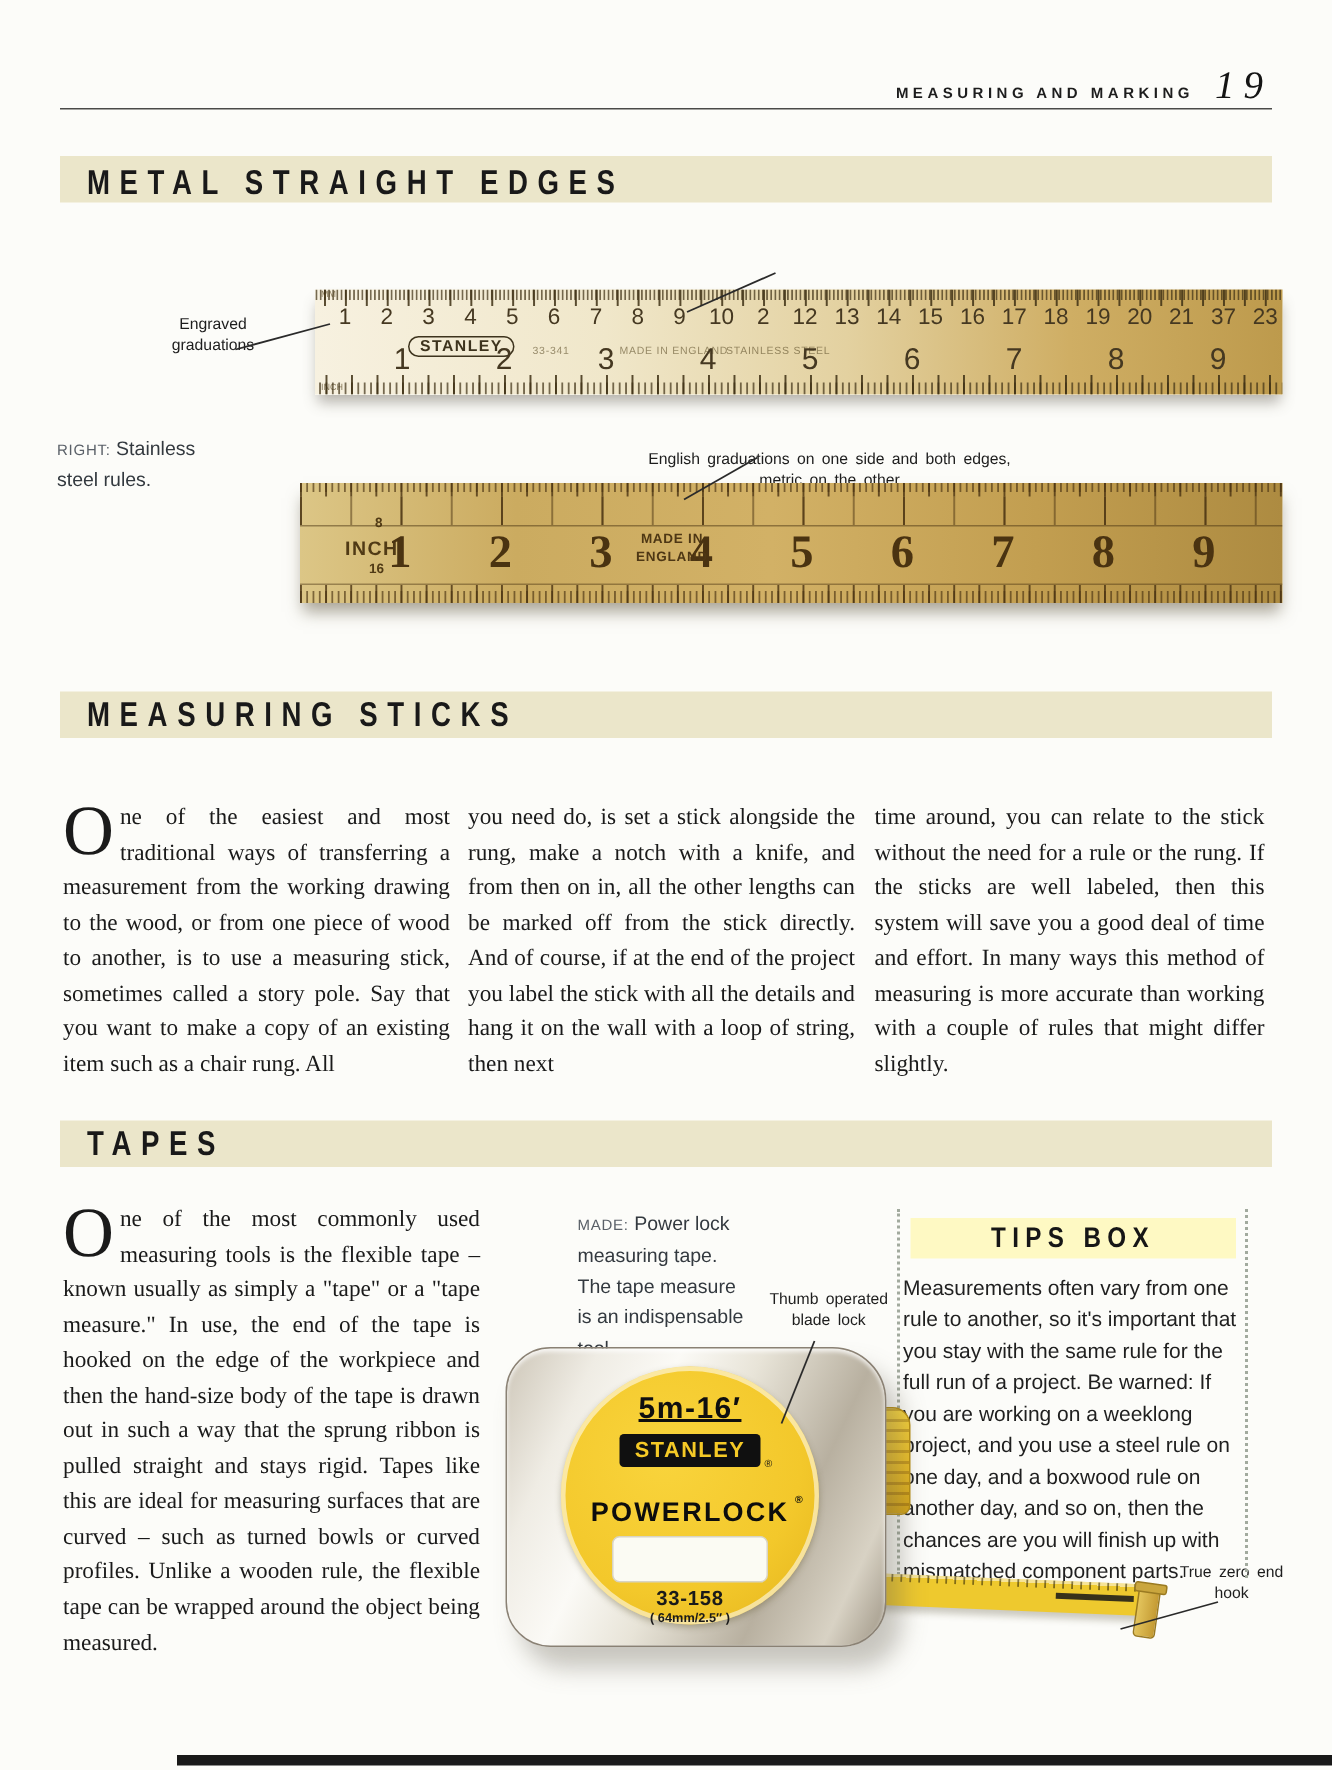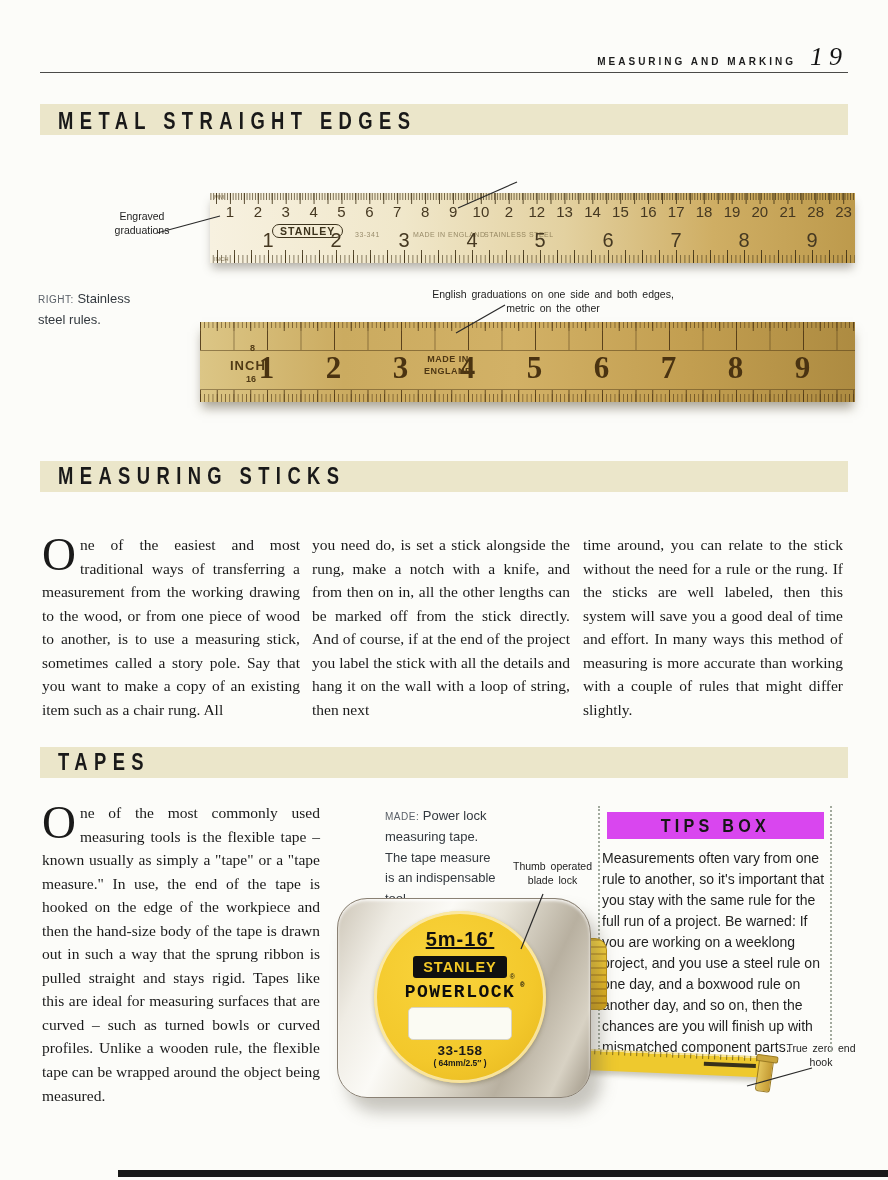--- a/index.html
+++ b/index.html
@@ -74,21 +74,21 @@
   .r2-made{position:absolute;left:220px;top:31px;width:56px;text-align:center;font-size:9px;
            font-weight:bold;line-height:1.35;color:#4e3714;letter-spacing:.5px;}
 
   
   .bodycol{position:absolute;font-family:"Liberation Serif",serif;font-size:15.5px;line-height:1.52;
            color:#1a1a1a;text-align:justify;}
   .dropcap{float:left;font-size:47px;line-height:.8;padding:3px 4px 0 0;font-family:"Liberation Serif",serif;}
 
   
   .dotted-v{position:absolute;border-left:2px dotted #a2aa9e;width:0;}
-  .tips-bar{position:absolute;left:607px;top:812px;width:217px;height:27px;background:#d946ef;
+  .tips-bar{position:absolute;left:607px;top:812px;width:217px;height:27px;background:#fef9c3;
             display:flex;align-items:center;justify-content:center;}
   .tips-bar span{display:inline-block;transform:scaleX(.85);font-size:19px;font-weight:bold;
                  letter-spacing:5px;color:#161616;white-space:nowrap;}
   .tips-body{position:absolute;left:602px;top:848px;width:230px;font-size:14px;line-height:1.5;
              color:#1f1f1f;}
 
   
   .thumb-lock{position:absolute;left:563px;top:938px;width:42px;height:70px;z-index:1;
       background:linear-gradient(180deg,#f7d53e 0%,#e9bc25 55%,#d3a316 100%),
                  repeating-linear-gradient(180deg,rgba(120,85,0,.3) 0 2px,transparent 2px 7px);
@@ -99,21 +99,21 @@
       box-shadow:10px 14px 16px rgba(100,95,80,.35), inset 0 2px 3px rgba(255,255,255,.8);}
   .tape-label{position:absolute;left:36px;top:12px;width:172px;height:172px;border-radius:50%;
       background:radial-gradient(circle at 40% 35%,#f9d43c 0%,#f3c82b 60%,#e3b31c 100%);
       box-shadow:inset 0 0 0 3px rgba(255,255,255,.55), 0 2px 4px rgba(90,80,40,.35);
       display:flex;flex-direction:column;align-items:center;padding-top:17px;box-sizing:border-box;}
   .lbl-size{font-size:20px;font-weight:bold;letter-spacing:1px;color:#0f0f0f;text-decoration:underline;}
   .lbl-brandwrap{margin-top:5px;position:relative;}
   .lbl-brand{background:#101010;color:#f5c926;font-size:14.5px;font-weight:bold;letter-spacing:1px;
              padding:3px 10px;border-radius:3px;display:inline-block;}
   .lbl-reg1{position:absolute;right:-8px;bottom:-2px;font-size:7px;color:#101010;}
-  .lbl-power{margin-top:4px;font-family:Liberation Mono, monospace;font-weight:bold;font-size:18px;
+  .lbl-power{margin-top:20px;font-family:Liberation Sans, sans-serif;font-weight:bold;font-size:18px;
              letter-spacing:1.5px;color:#0d0d0d;position:relative;}
   .lbl-power .lbl-reg2{position:absolute;right:-9px;top:-1px;font-size:7px;letter-spacing:0;}
   .lbl-window{margin-top:5px;width:102px;height:31px;background:#fbfbf3;border:1px solid #d8d4c4;border-radius:5px;}
   .lbl-model{margin-top:3px;font-size:13.5px;font-weight:bold;letter-spacing:.5px;color:#1a1a1a;}
   .lbl-width{font-size:8.5px;font-weight:bold;color:#1a1a1a;}
   .tape-blade{position:absolute;left:540px;top:1047px;width:228px;height:21px;z-index:1;
       transform:rotate(2.4deg);transform-origin:left center;
       background:linear-gradient(180deg,#f6d847 0%,#eec92e 45%,#d8ae1c 100%);
       background-image:linear-gradient(90deg,rgba(40,30,0,.55) 0 1px,transparent 1px),
                        linear-gradient(180deg,rgba(255,255,255,.5) 0 2px,transparent 2px);
@@ -138,21 +138,21 @@
     <span class="hnum">19</span>
   </div>
   <div class="header-rule"></div>
 
   <div class="banner" style="top:104px;align-items:flex-end;">
     <span>METAL STRAIGHT EDGES</span>
   </div>
 
   <div class="ann" style="left:468px;top:150px;width:196px;margin-top:43px;">Metric and English graduations on one side only</div>
   <div class="ann" style="left:92px;top:210px;width:100px;">Engraved graduations</div>
-  <div class="ann" style="left:428px;top:288px;width:250px;">English graduations on one side and both edges, metric on the other</div>
+  <div class="ann" style="left:428px;top:300px;width:250px;">English graduations on one side and both edges, metric on the other</div>
 
   <div class="caption" style="left:38px;top:289px;width:120px;">
     <span class="cap-label">RIGHT:</span>
     <span>Stainless steel rules.</span>
   </div>
 
   <div class="ruler1">
     <div class="r1-ticks-top"></div>
     <div class="r1-edge" style="top:1px;">MM</div>
     <div class="r1-cm-row">
@@ -170,21 +170,21 @@
         <span>12</span>
         <span>13</span>
         <span>14</span>
         <span>15</span>
         <span>16</span>
         <span>17</span>
         <span>18</span>
         <span>19</span>
         <span>20</span>
         <span>21</span>
-        <span>28</span>
+        <span>37</span>
         <span>23</span>
       </div>
     <div class="r1-brand">STANLEY</div>
     <div class="r1-faint" style="left:145px;">33-341</div>
     <div class="r1-faint" style="left:203px;">MADE IN ENGLAND</div>
     <div class="r1-faint" style="left:274px;">STAINLESS STEEL</div>
     <div class="r1-inch-row">
         <span>1</span>
         <span>2</span>
         <span>3</span>

